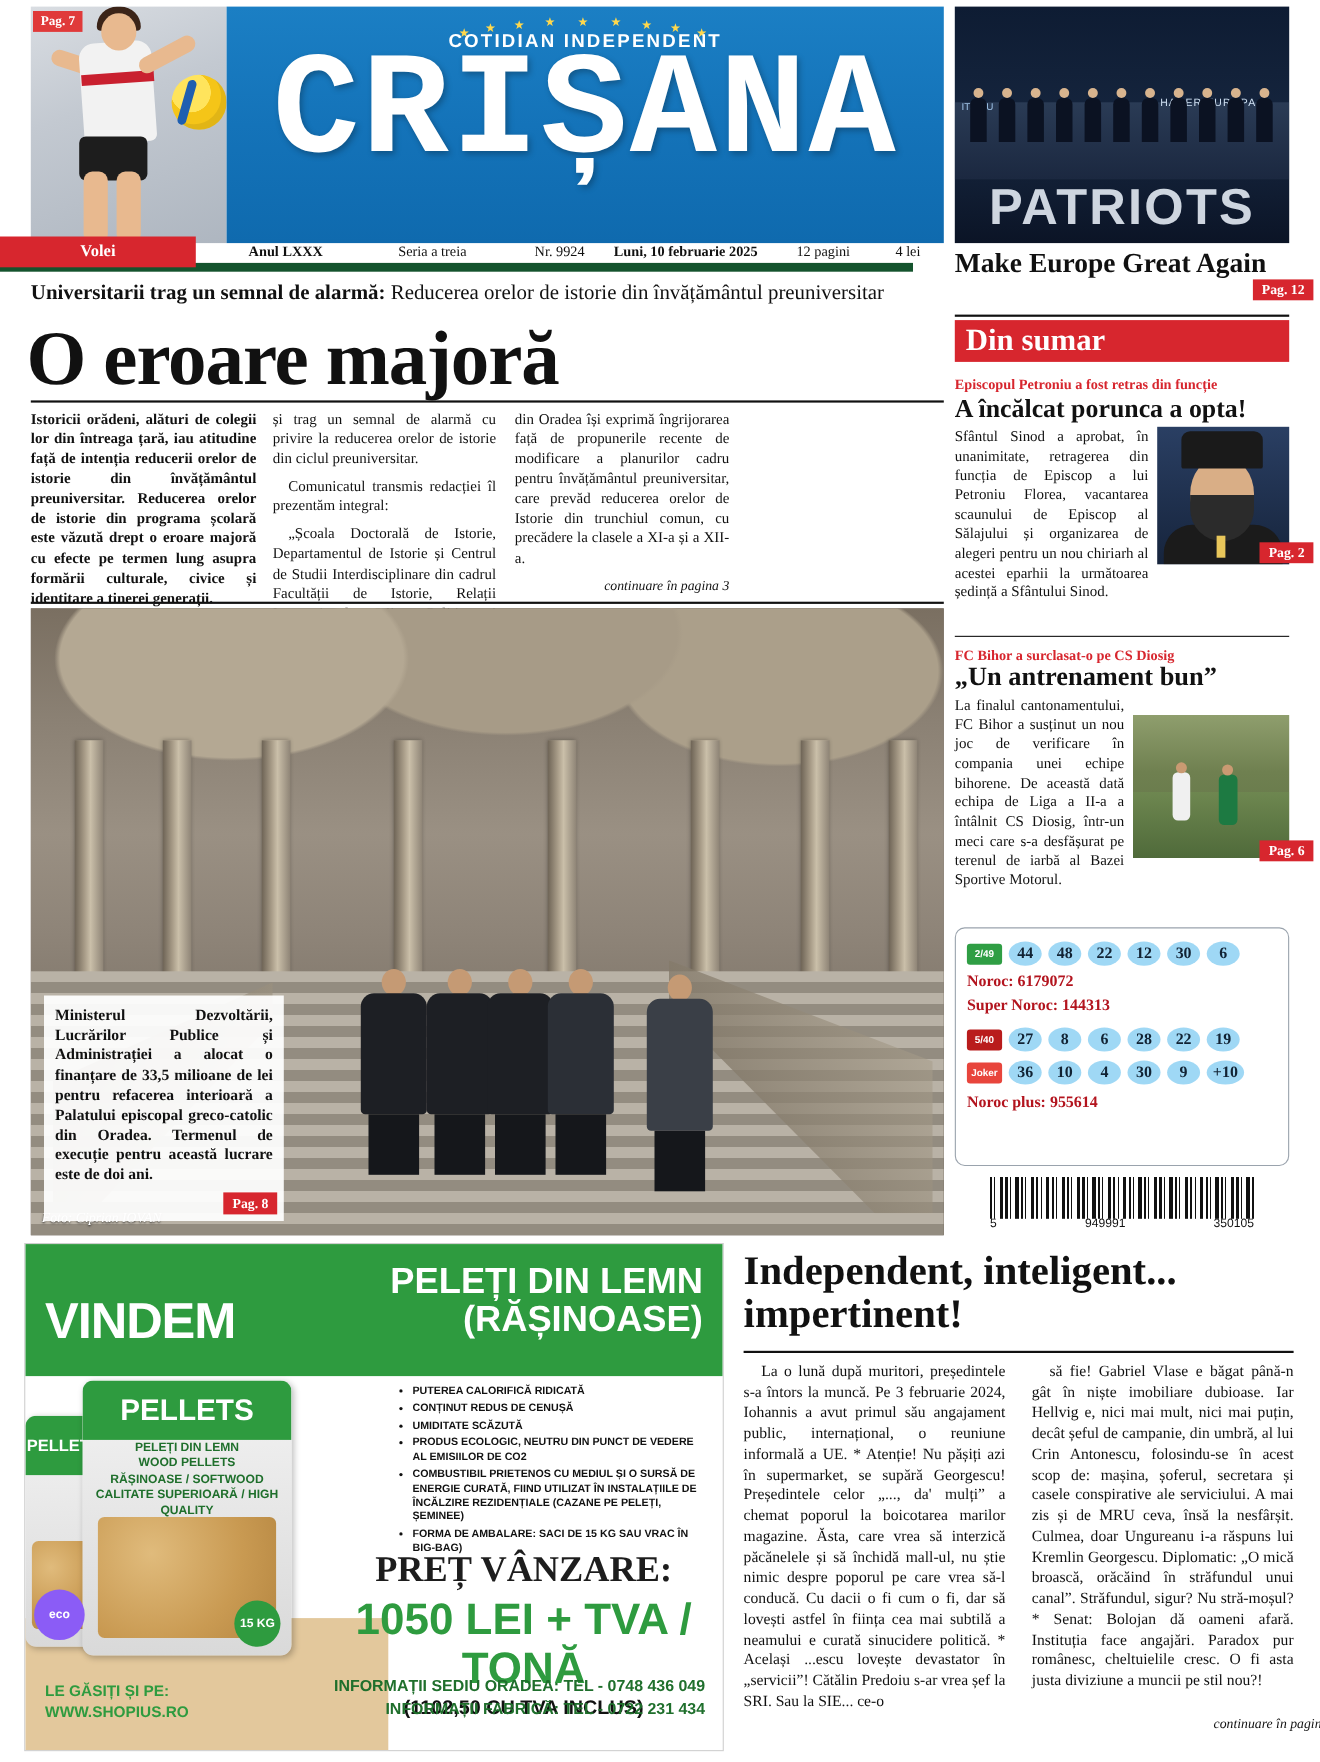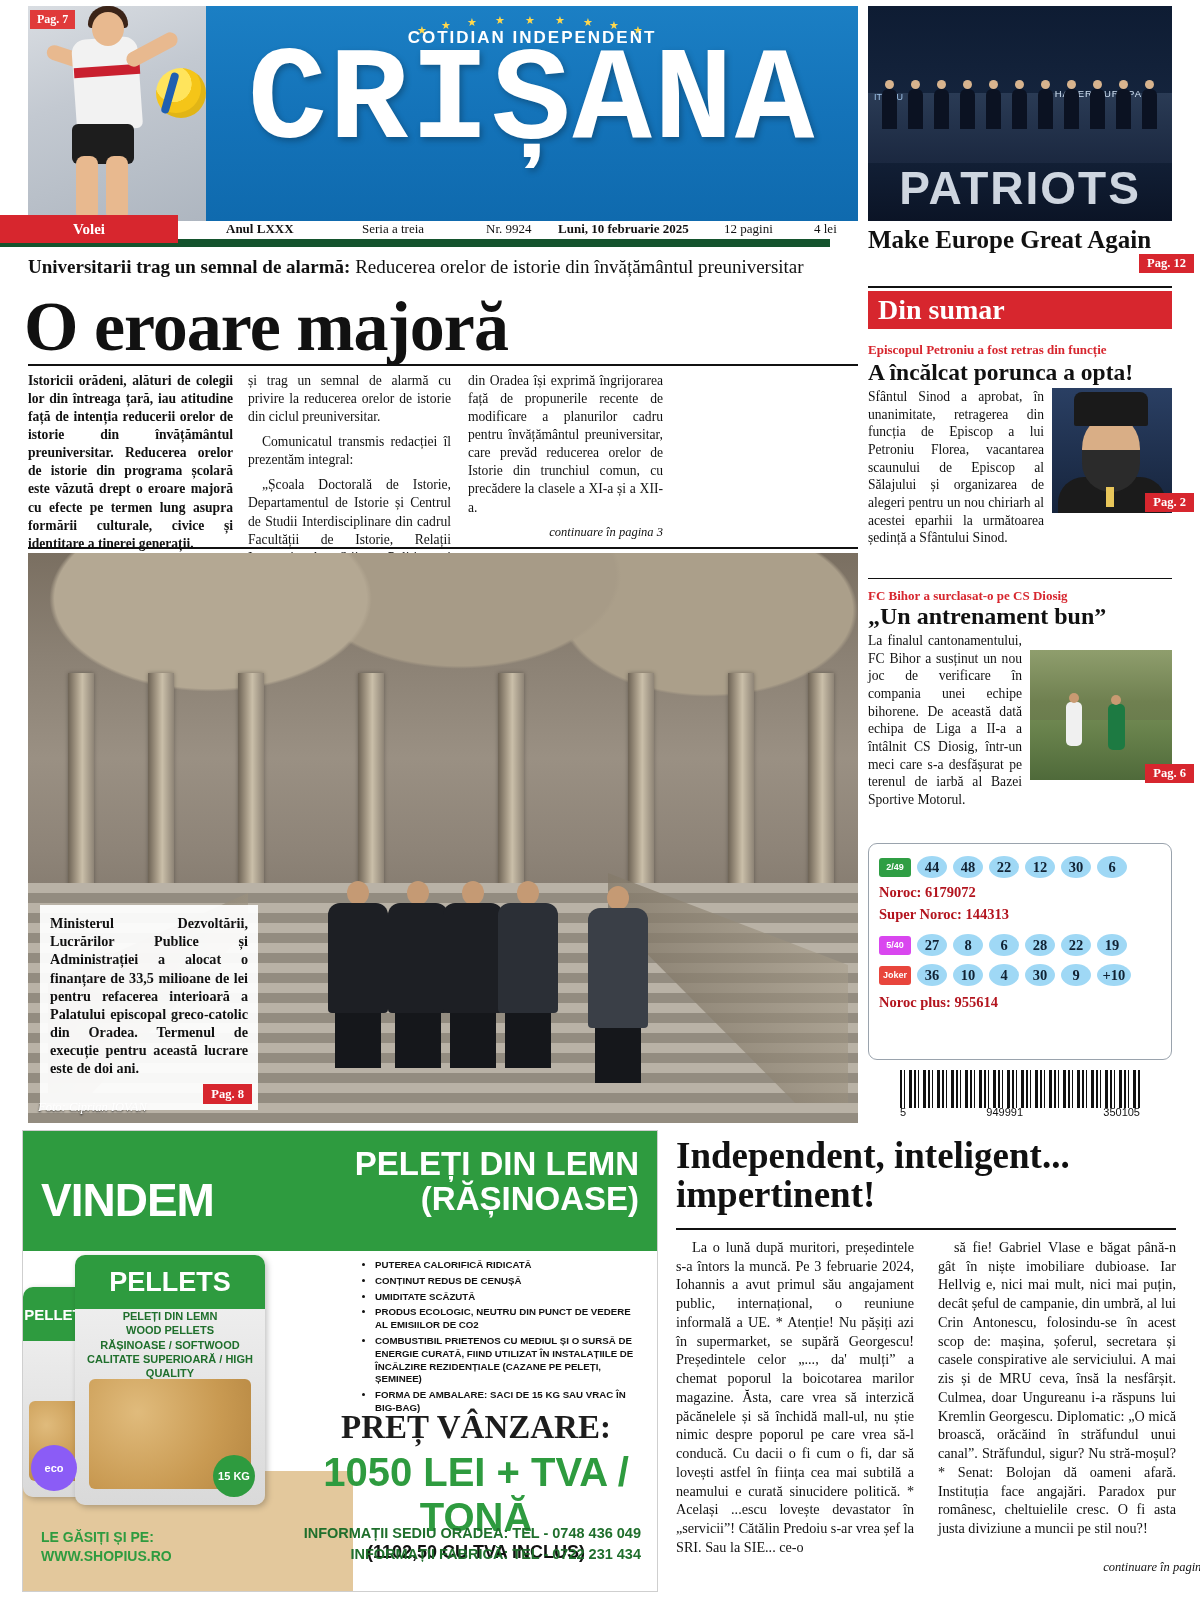--- a/index.html
+++ b/index.html
@@ -201,21 +201,21 @@
 
   
   .lotto { position:absolute; left:868px; top:843px; width:304px; height:217px;
     border:1px solid #9aa3ad; border-radius:9px; background:#fff; }
   .lrow { position:absolute; left:10px; display:flex; align-items:center; gap:6px; }
   .lrow .logo {
     width:32px; height:19px; border-radius:3px; color:#fff; font-size:9px; font-weight:bold;
     display:flex; align-items:center; justify-content:center; font-family:"Liberation Sans",sans-serif;
   }
   .lg-green { background:#2f9e44; }
-  .lg-blue { background:#d946ef; }
+  .lg-blue { background:#b91c1c; }
   .lg-joker { background:#e8453c; }
   .ball {
     width:30px; height:22px; border-radius:50%; background:#9fd8f5; color:#123;
     font-size:14.5px; font-weight:bold; display:flex; align-items:center; justify-content:center;
     font-family:"Liberation Serif",serif;
   }
   .ball.wide { width:34px; }
   .lnoroc { position:absolute; left:10px; color:#b3141e; font-weight:bold; font-size:14.5px; }
   .lrow1 { top:12px; }
   .ln1 { top:40px; }

